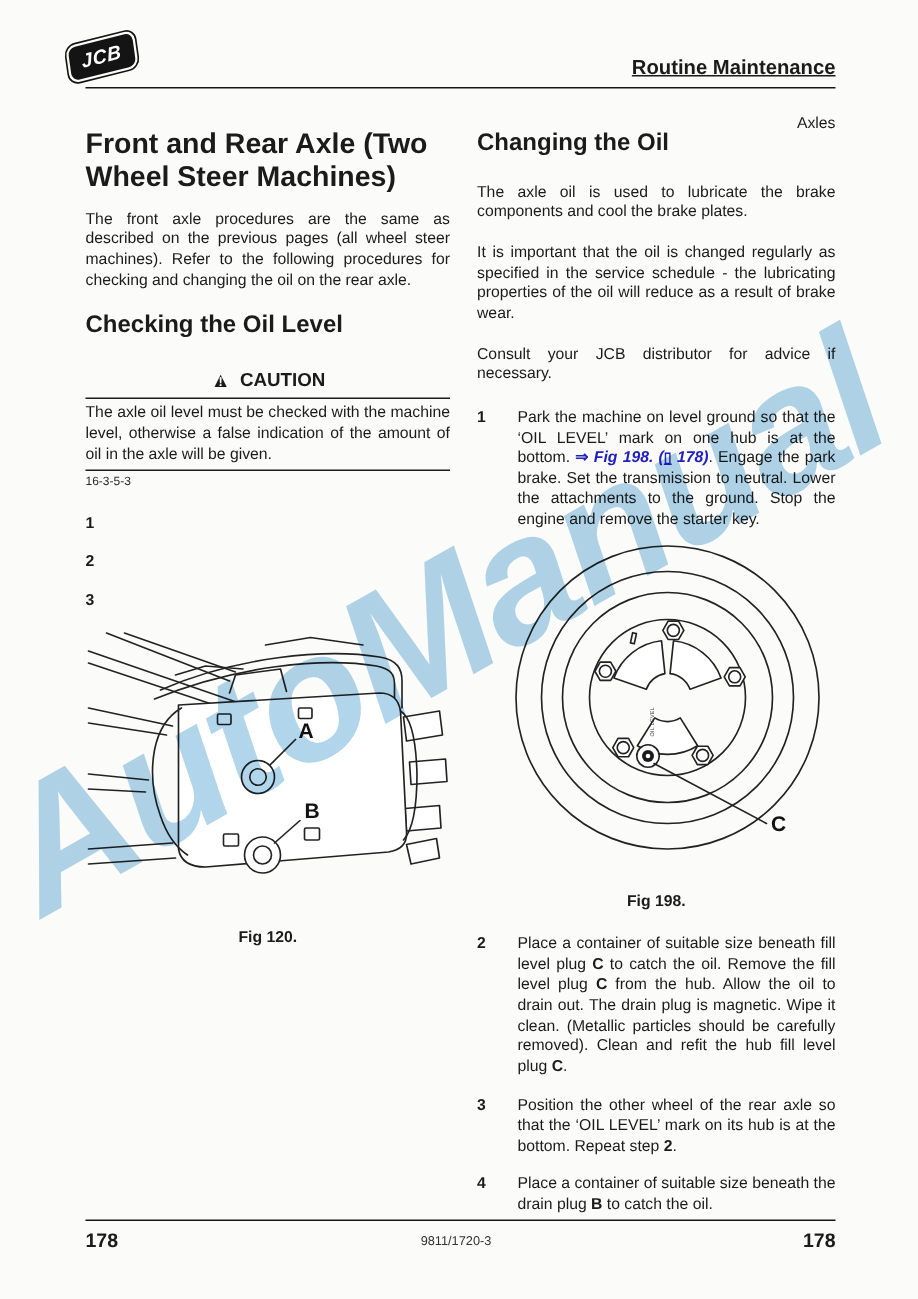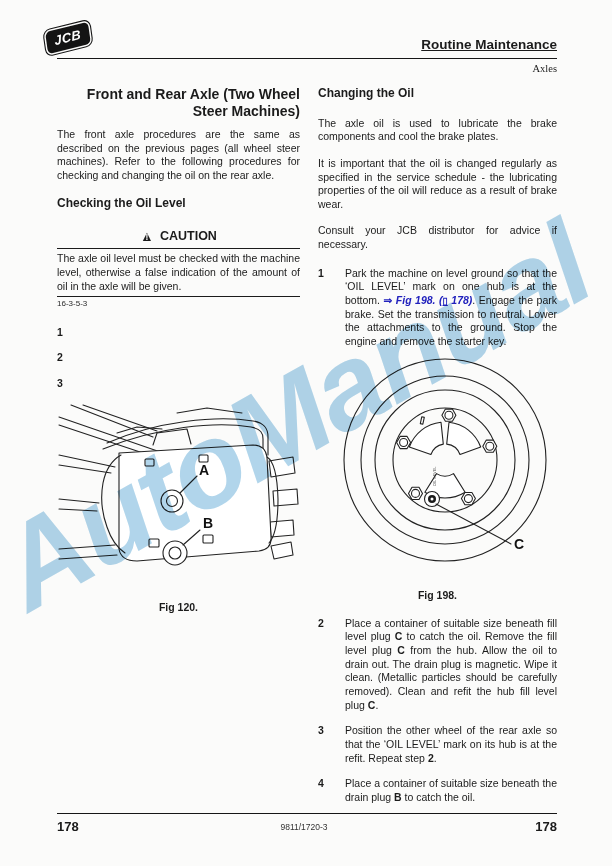--- a/index.html
+++ b/index.html
@@ -13,32 +13,32 @@
   .logo{
     position:absolute;left:46px;top:27px;
     transform:rotate(-14deg) skewX(-6deg);
     background:#141414;color:#fff;border-radius:5px;
     padding:3px 8px 4px 8px;
     font-weight:700;font-style:italic;font-size:13px;letter-spacing:.5px;
     box-shadow:0 0 0 1.5px #fbfbfa, 0 0 0 2.6px #141414;
   }
   .hdr-title{position:absolute;right:55px;top:37px;font-size:13.5px;font-weight:700;text-decoration:underline;}
   .hdr-rule{position:absolute;left:57px;right:55px;top:58px;border-top:1.7px solid #161616;}
-  .hdr-section{position:absolute;right:55px;top:63px;font-size:10.5px;font-family:Liberation Serif, serif;}
+  .hdr-section{position:absolute;right:55px;top:76px;font-size:10.5px;}
   
   .ftr-rule{position:absolute;left:57px;right:55px;top:813px;border-top:1.7px solid #161616;}
   .ftr-left{position:absolute;left:57px;top:819px;font-size:13px;font-weight:700;}
   .ftr-right{position:absolute;right:55px;top:819px;font-size:13px;font-weight:700;}
   .ftr-code{position:absolute;left:0;right:4px;top:822px;text-align:center;font-size:8.5px;color:#333;}
   
   .col{position:absolute;top:86px;font-size:10.5px;line-height:1.3;}
   .col-left{left:57px;width:243px;}
   .col-right{left:318px;width:239px;}
-  h1{font-size:14px;line-height:1.18;margin:0 0 9px 0;font-weight:700;text-align:right;}
-  h3{font-size:12px;margin:0 0 15px 0;font-weight:700;}
+  h1{font-size:19px;line-height:1.18;margin:0 0 9px 0;font-weight:700;}
+  h3{font-size:16px;margin:0 0 15px 0;font-weight:700;}
   p.body{margin:0 0 13px 0;text-align:justify;}
   
   .caution{margin:4px 0 16px 0;}
   .caution-head{text-align:center;font-weight:700;font-size:12.5px;margin-bottom:4px;}
   .warn-icon{position:relative;display:inline-block;font-size:14px;margin-right:6px;transform:translateY(1px);}
   .warn-icon .bang{position:absolute;left:50%;top:58%;transform:translate(-50%,-50%);
     color:#fff;font-size:8.5px;font-weight:700;}
   .caution hr{border:0;border-top:1.2px solid #1b1b1b;margin:2px 0;}
   .caution-text{margin:3px 0;font-weight:400;text-align:justify;}
   .caution-code{font-size:8px;color:#2a2a2a;margin-top:2px;}
@@ -216,21 +216,21 @@
     </svg>
     <div class="fig-cap" style="margin-bottom:14px">Fig 198.</div>
   </div>
 
   <div class="step">
     <span class="num">2</span>
     <span class="txt"><span>Place a container of suitable size beneath fill level plug </span><span class="seg-b">C</span><span> to catch the oil. Remove the fill level plug </span><span class="seg-b">C</span><span> from the hub. Allow the oil to drain out. The drain plug is magnetic. Wipe it clean. (Metallic particles should be carefully removed). Clean and refit the hub fill level plug </span><span class="seg-b">C</span><span>.</span></span>
   </div>
   <div class="step">
     <span class="num">3</span>
-    <span class="txt"><span>Position the other wheel of the rear axle so that the ‘OIL LEVEL’ mark on its hub is at the refit. Repeat step </span><span class="seg-b">2</span><span>.</span></span>
+    <span class="txt"><span>Position the other wheel of the rear axle so that the ‘OIL LEVEL’ mark on its hub is at the bottom. Repeat step </span><span class="seg-b">2</span><span>.</span></span>
   </div>
   <div class="step">
     <span class="num">4</span>
     <span class="txt"><span>Place a container of suitable size beneath the drain plug </span><span class="seg-b">B</span><span> to catch the oil.</span></span>
   </div>
 </div>
 
 <div class="ftr-rule"></div>
 <div class="ftr-left">178</div>
 <div class="ftr-code">9811/1720-3</div>

